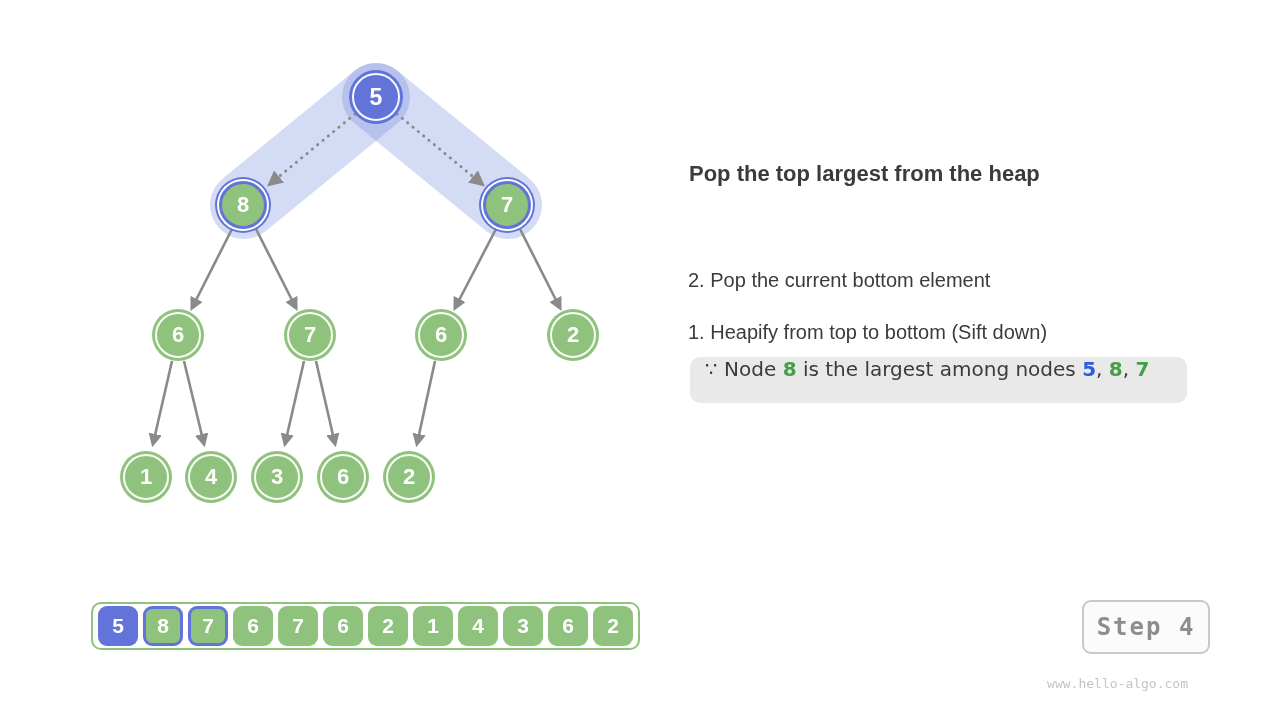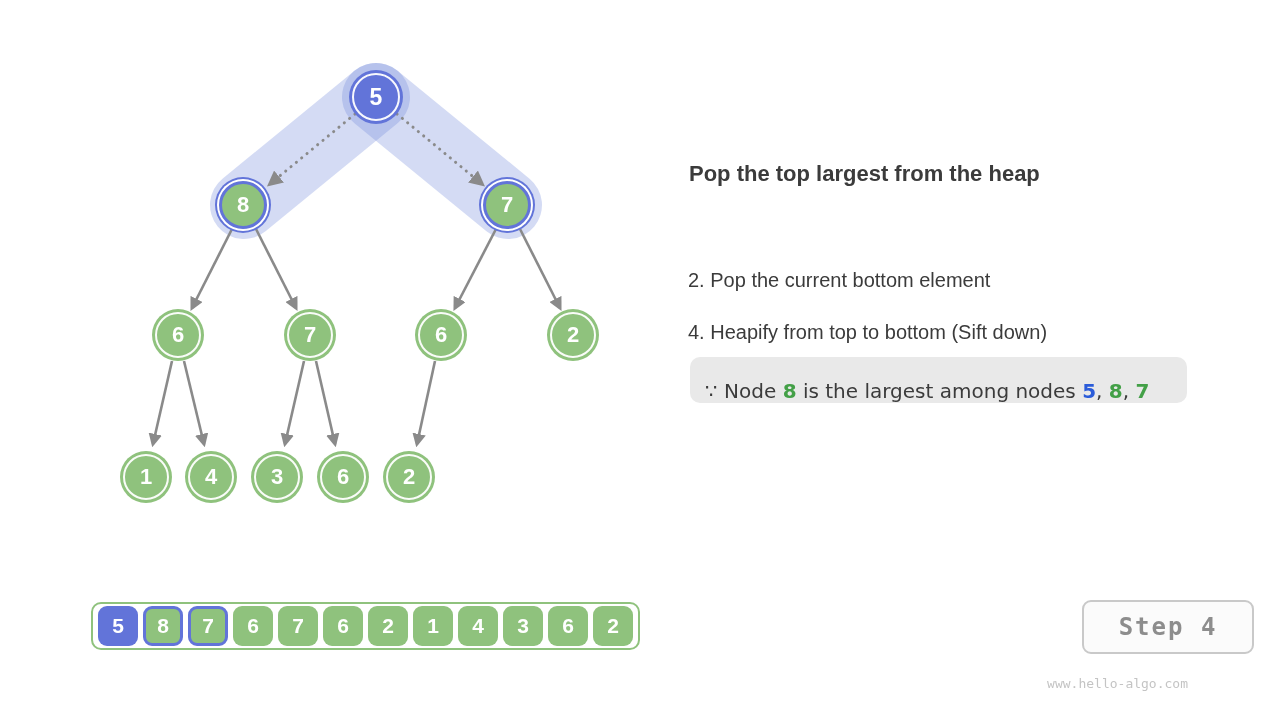--- a/index.html
+++ b/index.html
@@ -20,39 +20,39 @@
   .node.hl-green{
     width:48px;height:48px;background:#8fc27d;border:3px solid #6274d9;
     box-shadow:0 0 0 2px #ffffff,0 0 0 4px #6274d9;
   }
   
   #panel{position:absolute;left:688px;top:160px;width:520px;color:#3b3b3b;}
   #panel .title{font-size:22px;font-weight:bold;margin:0 0 0 1px;line-height:28px;}
   #panel .step{position:absolute;left:0;font-size:20px;line-height:26px;white-space:nowrap;}
   .note-box{
     position:absolute;left:2px;top:197px;width:497px;height:46px;background:#e9e9e9;
-    border-radius:10px;display:flex;align-items:flex-end;padding:0 0 0 15px;box-sizing:border-box;
+    border-radius:10px;display:flex;align-items:flex-start;padding:0 0 0 15px;box-sizing:border-box;
     font-size:20px;font-family:"DejaVu Sans","Liberation Sans",sans-serif;white-space:pre;
   }
   .note-box .accent{font-weight:bold;}
   
   #array{
     position:absolute;left:91px;top:602px;display:flex;gap:5px;align-items:center;
     border:2px solid #8fc27d;border-radius:10px;padding:2px 5px;background:#ffffff;
   }
   .cell{
     width:40px;height:40px;border-radius:9px;display:flex;align-items:center;justify-content:center;
     color:#ffffff;font-weight:bold;font-size:21px;box-sizing:border-box;
   }
   .cell.green{background:#8fc27d;}
   .cell.blue{background:#6274d9;}
   .cell.blue-border{background:#8fc27d;border:3px solid #6274d9;}
   
   #step-btn{
-    position:absolute;left:1082px;top:600px;width:172px;height:54px;background:#fbfbfb;
+    position:absolute;left:1082px;top:600px;width:128px;height:54px;background:#fbfbfb;
     border:2px solid #c9c9c9;border-radius:9px;display:flex;align-items:center;justify-content:center;
     font-family:"DejaVu Sans Mono","Liberation Mono",monospace;font-weight:bold;font-size:24px;
     color:#8d8d8d;letter-spacing:2px;box-sizing:border-box;cursor:pointer;
   }
   #watermark{
     position:absolute;left:1028px;top:676px;width:160px;text-align:right;
     font-family:"DejaVu Sans Mono","Liberation Mono",monospace;font-size:13px;color:#c4c4c4;
   }
 </style>
 </head>
@@ -135,21 +135,21 @@
       </div>
     <div class="node green" style="left:383px;top:451px;">
         <span class="ring"></span>
         <span>2</span>
       </div>
   </div>
 
   <div id="panel">
     <div class="title">Pop the top largest from the heap</div>
     <div class="step" style="top:107px;">2. Pop the current bottom element</div>
-    <div class="step" style="top:159px;">4. Heapify from top to bottom (Sift down)</div>
+    <div class="step" style="top:159px;">1. Heapify from top to bottom (Sift down)</div>
     <div class="note-box">
       <span style="color: rgb(59, 59, 59);">∵ Node </span><span class="accent" style="color: rgb(67, 160, 71);">8</span><span style="color: rgb(59, 59, 59);"> is the largest among nodes </span><span class="accent" style="color: rgb(43, 92, 217);">5</span><span style="color: rgb(59, 59, 59);">, </span><span class="accent" style="color: rgb(67, 160, 71);">8</span><span style="color: rgb(59, 59, 59);">, </span><span class="accent" style="color: rgb(67, 160, 71);">7</span>
     </div>
   </div>
 
   <div id="array">
     <div class="cell blue">5</div>
     <div class="cell blue-border">8</div>
     <div class="cell blue-border">7</div>
     <div class="cell green">6</div>

